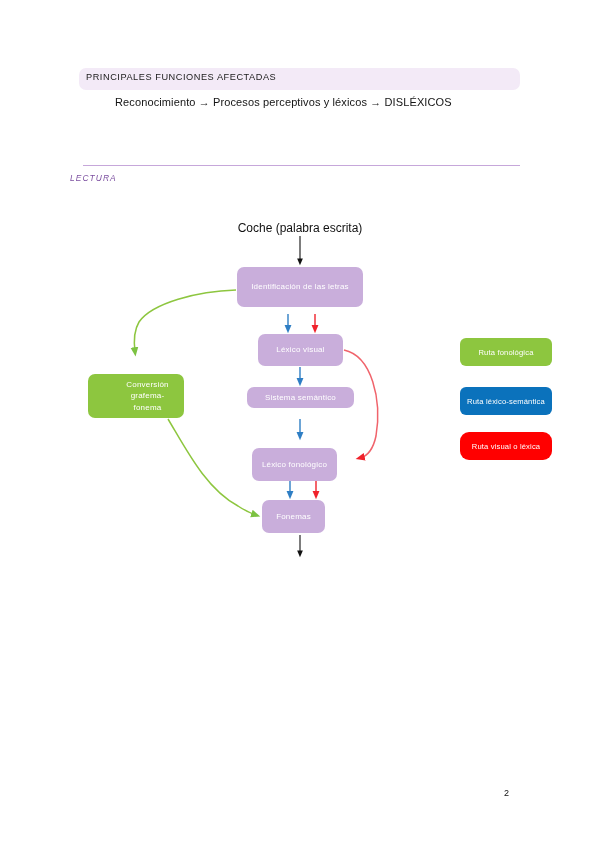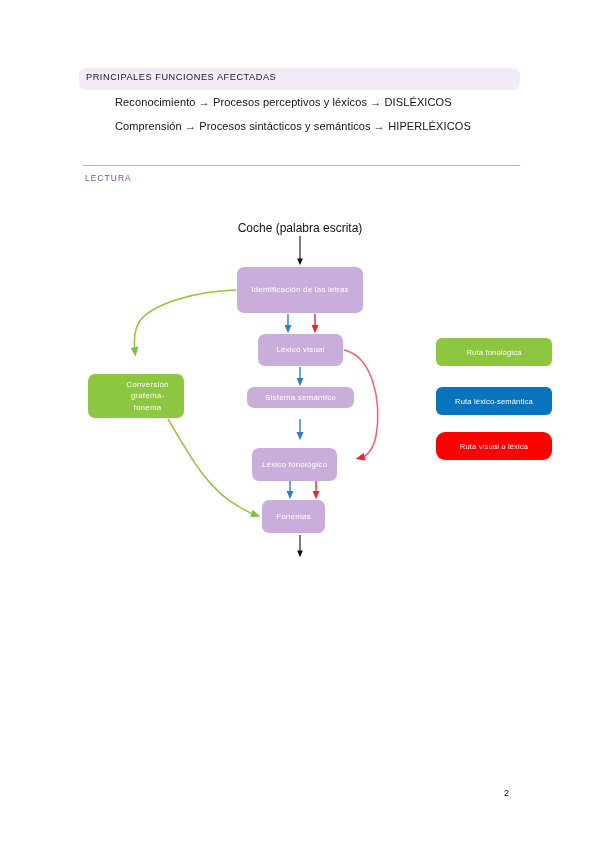--- a/index.html
+++ b/index.html
@@ -53,26 +53,27 @@
   .rule {
     position: absolute;
     left: 83px;
     top: 165px;
     width: 437px;
     height: 1px;
     background: #C6A7DA;
   }
   .section-label {
     position: absolute;
-    left: 85px;
+    left: 70px;
     top: 173px;
     font-size: 8.4px;
     letter-spacing: 1.1px;
     color: #7C4FA0;
     white-space: nowrap;
+    font-style: italic;
   }
 
   
   .diagram {
     position: absolute;
     left: 0;
     top: 0;
     width: 599px;
     height: 848px;
   }
@@ -103,33 +104,33 @@
     text-align: center;
     color: #ffffff;
     font-size: 8px;
     line-height: 1.45;
     letter-spacing: 0.2px;
     padding: 2px 6px;
   }
   .node-purple { background: #C9AEDB; }
   .node-green  { background: #8DC63F; }
 
-  .n-letras     { left: 237px; top: 267px; width: 126px; height: 46px; }
+  .n-letras     { left: 237px; top: 267px; width: 126px; height: 40px; }
   .n-lexvis     { left: 258px; top: 334px; width: 85px;  height: 32px; }
   .n-semantico  { left: 247px; top: 387px; width: 107px; height: 21px; }
   .n-lexfon     { left: 252px; top: 448px; width: 85px;  height: 33px; }
   .n-fonemas    { left: 262px; top: 500px; width: 63px;  height: 33px; }
   .n-conversion { left: 88px;  top: 374px; width: 96px;  height: 44px; padding-left: 29px; }
 
   
   .legend-item {
     position: absolute;
     box-sizing: border-box;
-    left: 436px;
-    width: 116px;
+    left: 460px;
+    width: 92px;
     height: 28px;
     border-radius: 6px;
     display: flex;
     align-items: center;
     justify-content: center;
     color: #ffffff;
     font-size: 7.6px;
     letter-spacing: 0.15px;
     white-space: nowrap;
   }
@@ -148,21 +149,20 @@
 </head>
 <body>
 
 <div id="page">
 
   <div class="header-band">
     <div class="header-band-text">PRINCIPALES FUNCIONES AFECTADAS</div>
   </div>
 
   <div class="para para-1">Reconocimiento → Procesos perceptivos y léxicos → DISLÉXICOS</div>
-  <div class="para para-2">Comprensión → Procesos sintácticos y semánticos → HIPERLÉXICOS</div>
 
   <div class="rule"></div>
   <div class="section-label">LECTURA</div>
 
   <div class="diagram">
 
     <div class="top-label">Coche (palabra escrita)</div>
 
     <svg class="diagram-svg" width="599" height="848" viewBox="0 0 599 848">
       <defs>

